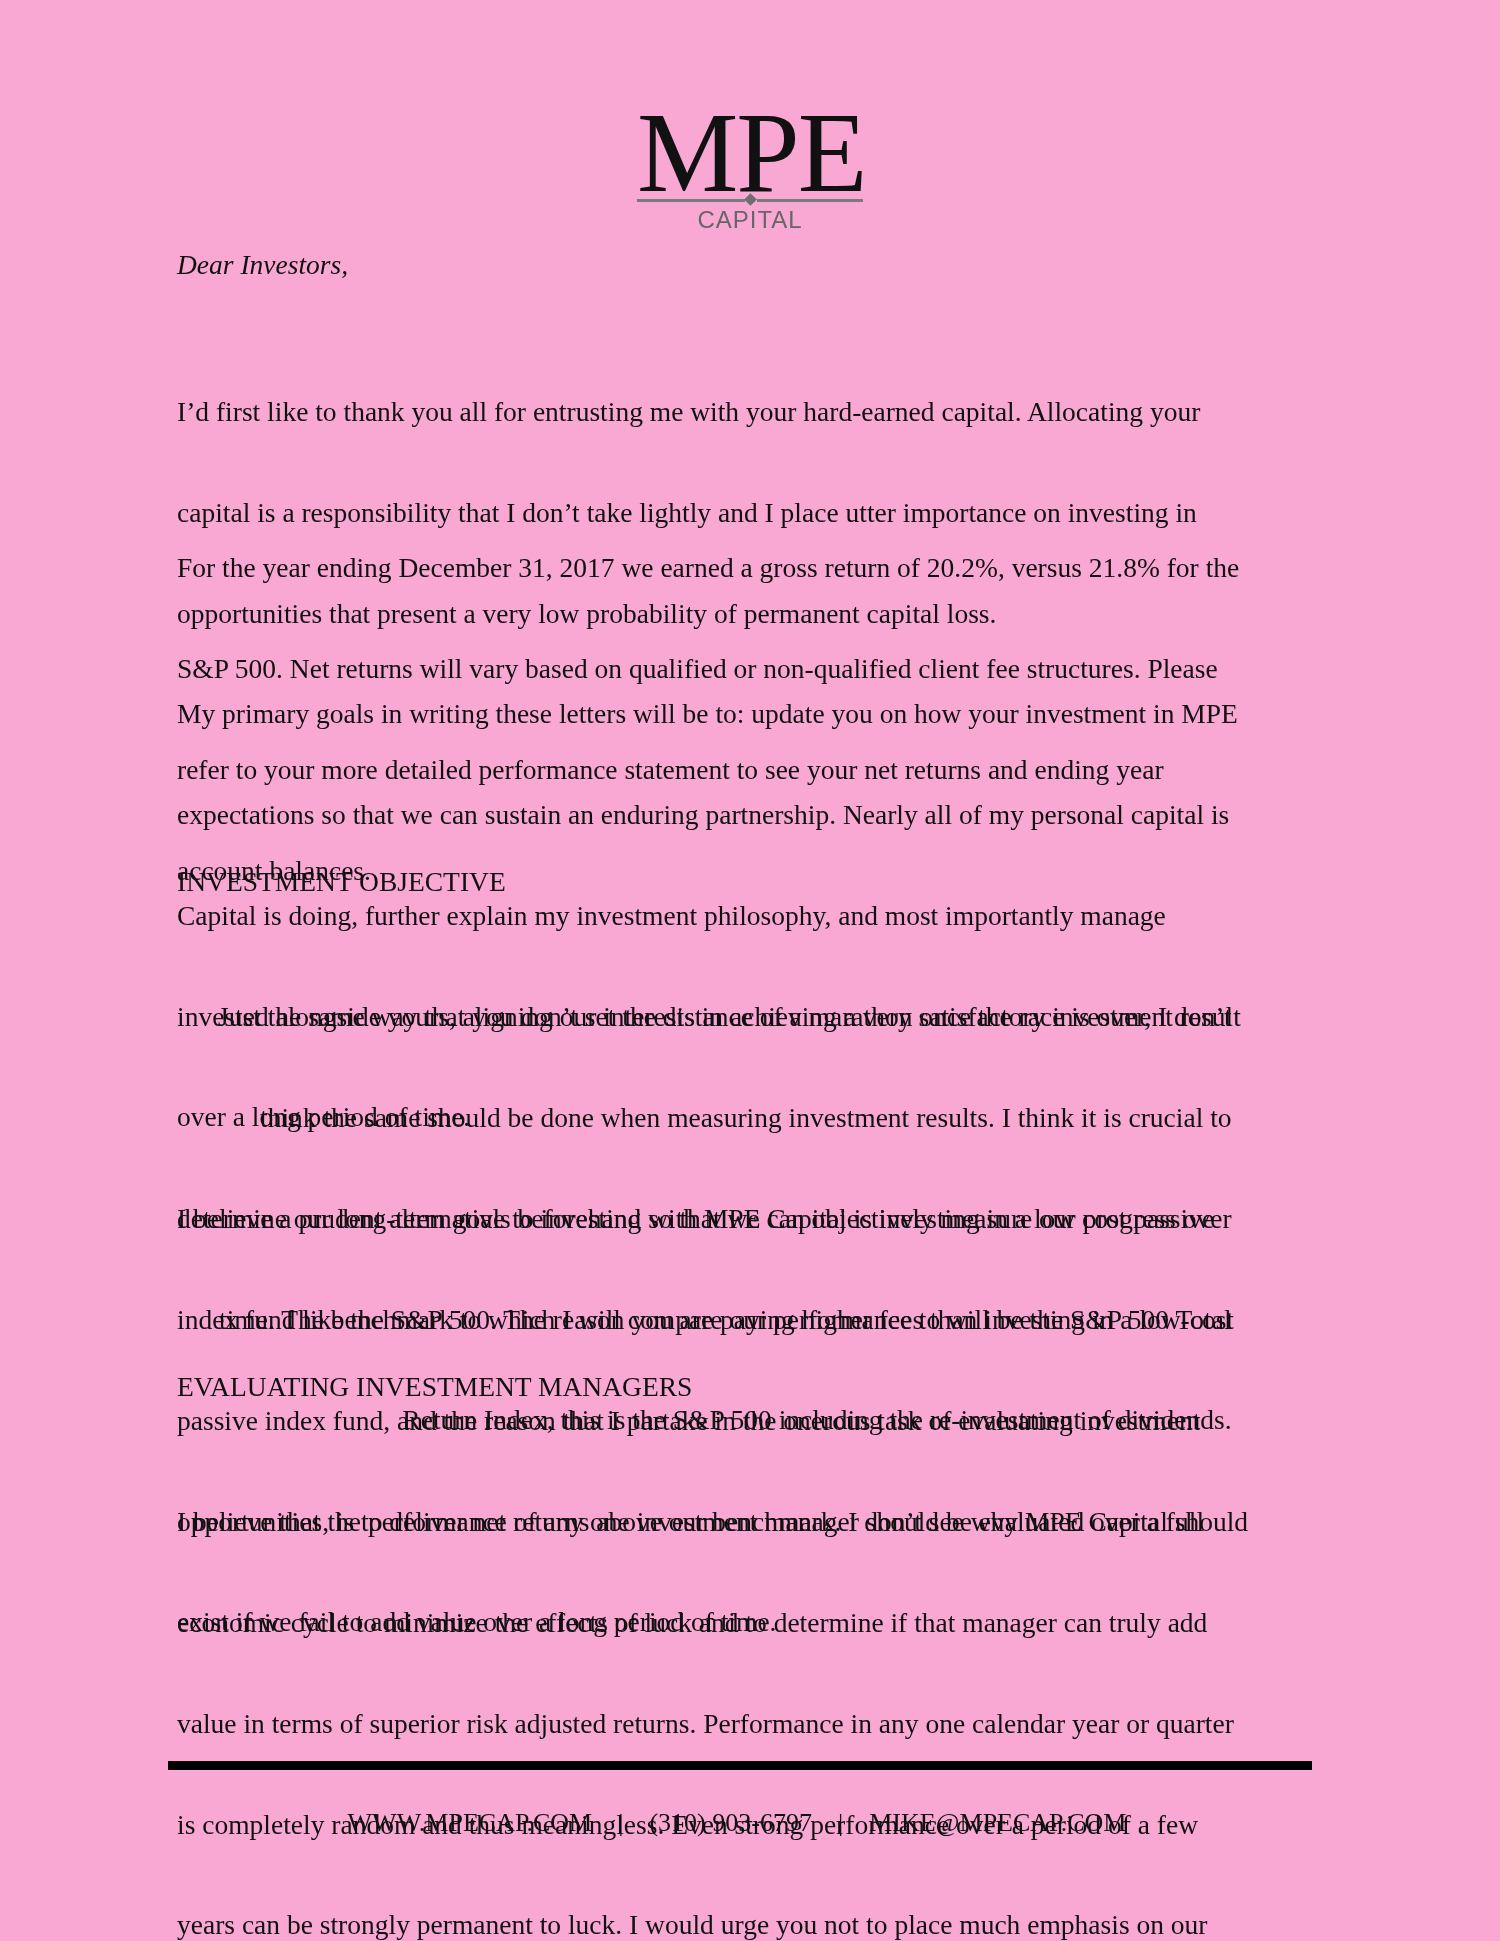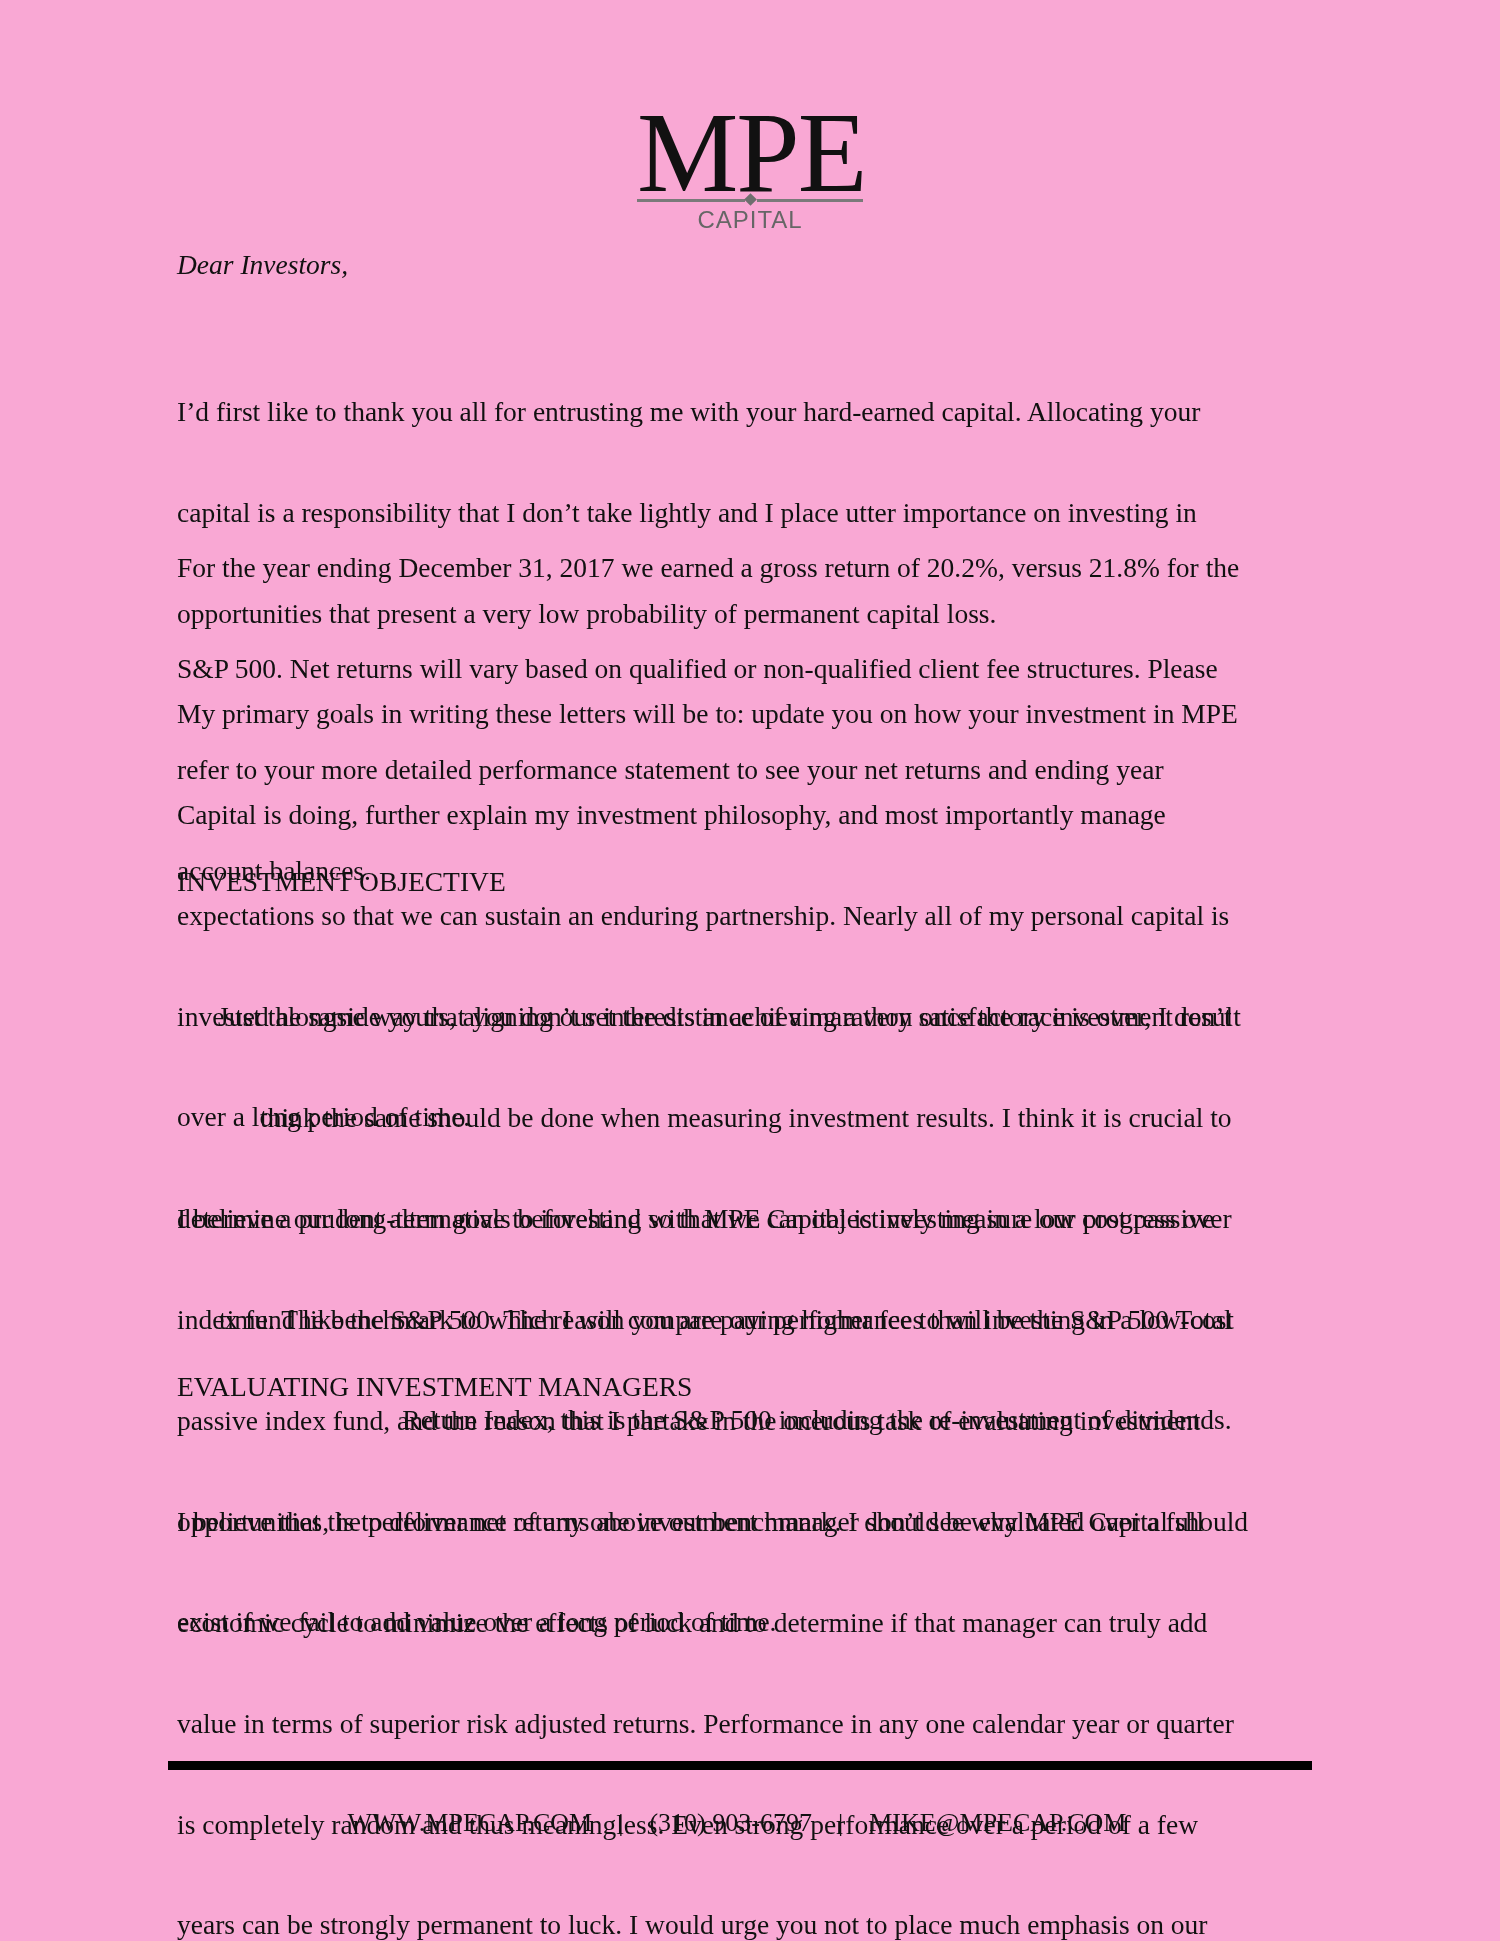--- a/index.html
+++ b/index.html
@@ -56,22 +56,22 @@
 
   <div class="text p2">
     <span class="line">For the year ending December 31, 2017 we earned a gross return of 20.2%, versus 21.8% for the</span>
     <span class="line">S&amp;P 500. Net returns will vary based on qualified or non-qualified client fee structures. Please</span>
     <span class="line">refer to your more detailed performance statement to see your net returns and ending year</span>
     <span class="line">account balances.</span>
   </div>
 
   <div class="text p3">
     <span class="line">My primary goals in writing these letters will be to: update you on how your investment in MPE</span>
+    <span class="line">expectations so that we can sustain an enduring partnership. Nearly all of my personal capital is</span>
     <span class="line">Capital is doing, further explain my investment philosophy, and most importantly manage</span>
-    <span class="line">expectations so that we can sustain an enduring partnership. Nearly all of my personal capital is</span>
     <span class="line">invested alongside yours, aligning our interests in achieving a very satisfactory investment result</span>
     <span class="line">over a long period of time.</span>
   </div>
 
   <div class="text h1">INVESTMENT OBJECTIVE</div>
 
   <div class="text p4">
     <span class="line">Just the same way that you don’t set the distance of a marathon once the race is over, I don’t</span>
     <span class="line">think the same should be done when measuring investment results. I think it is crucial to</span>
     <span class="line">determine our long-term goals beforehand so that we can objectively measure our progress over</span>

